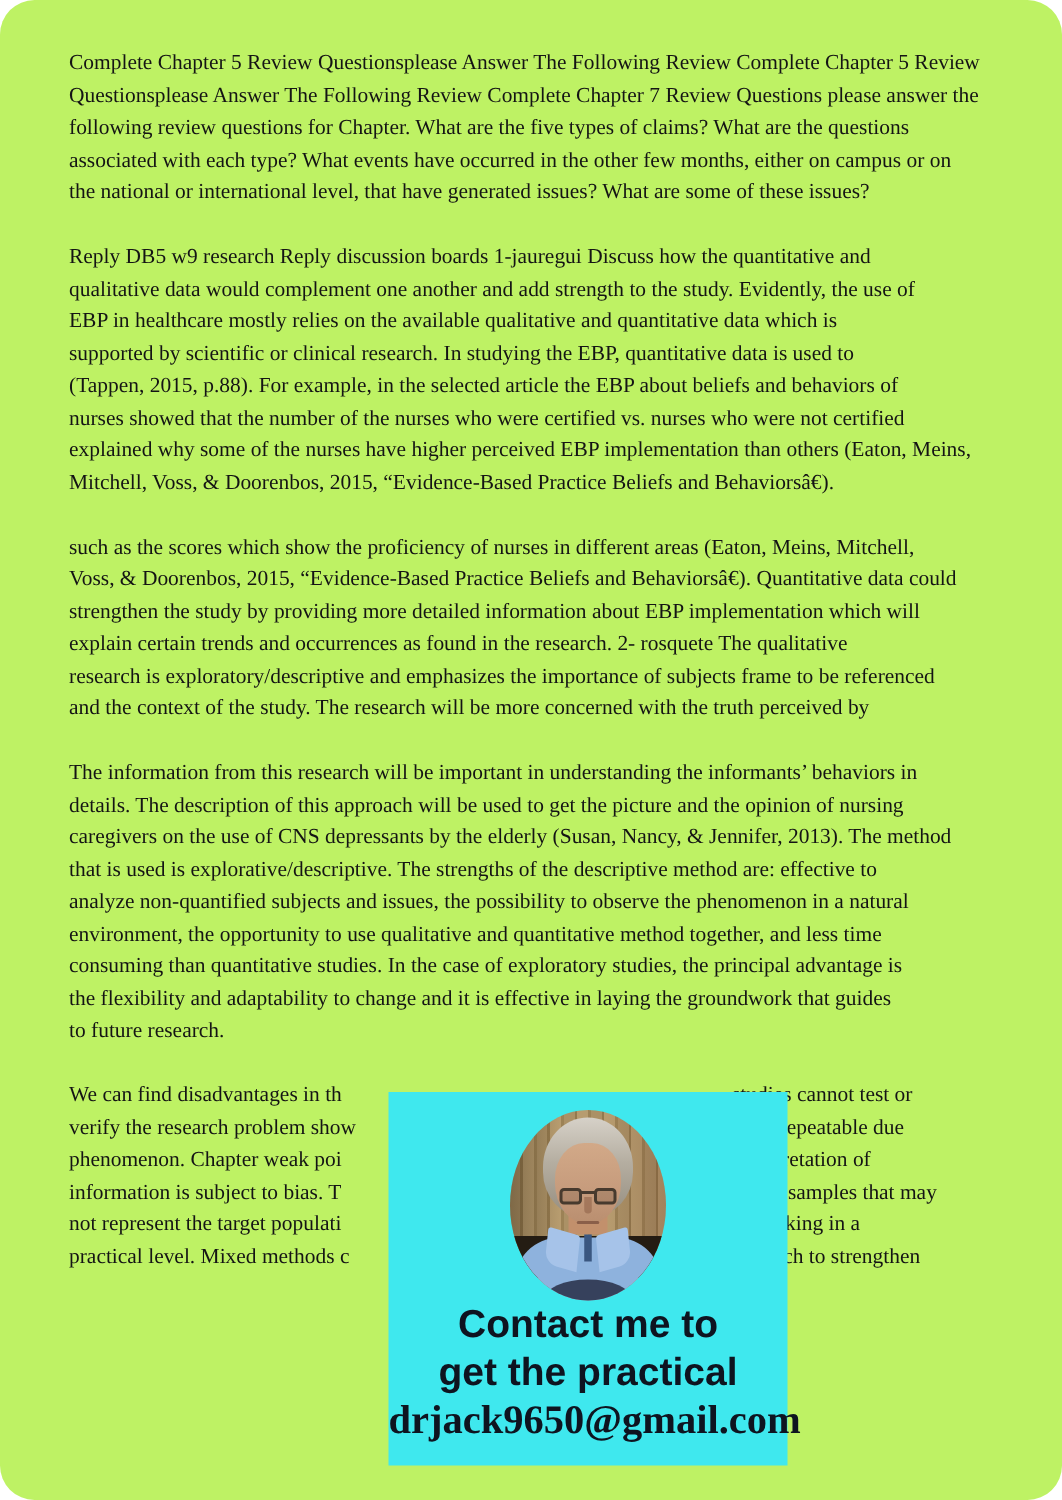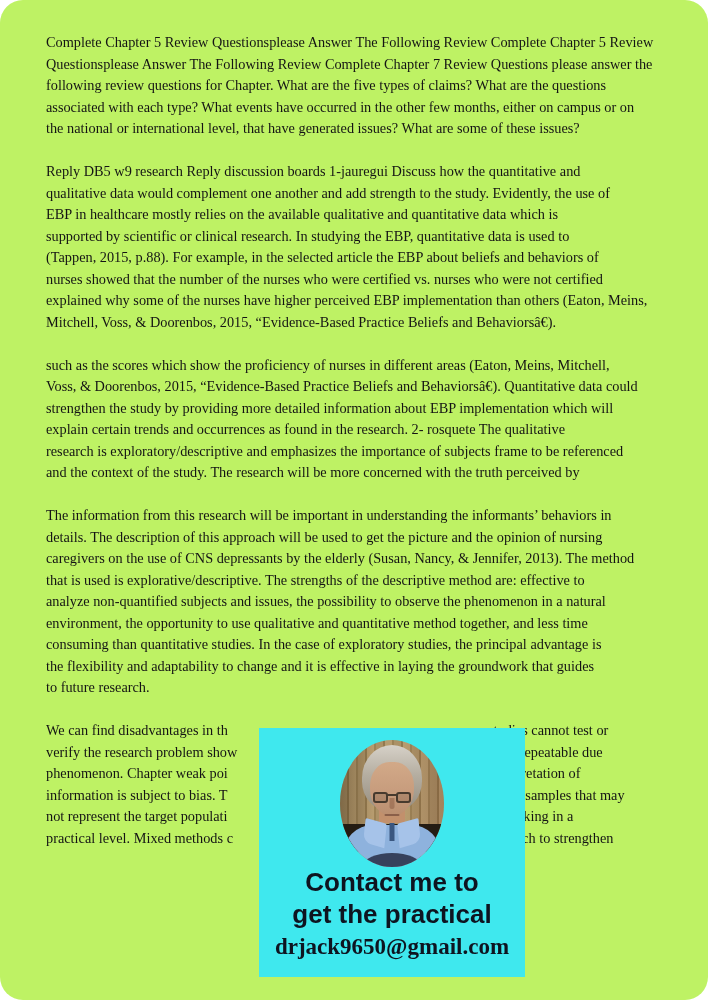--- a/index.html
+++ b/index.html
@@ -45,21 +45,21 @@
   .ph-glasses .bridge{position:absolute;left:16px;top:2px;width:10px;height:2px;background:#473a2e;}
   .ph-nose{left:50%;transform:translateX(-50%);top:58px;width:5px;height:11px;
            background:rgba(140,95,70,.55);border-radius:0 0 3px 3px;}
   .ph-mouth{left:50%;transform:translateX(-50%);top:74px;width:15px;height:2px;
             background:#8a5f49;border-radius:2px;}
 
   .promo-text{position:absolute;left:0;right:0;top:138px;text-align:center;}
   .promo-line{font-family:"Liberation Sans","DejaVu Sans",sans-serif;font-weight:700;
               font-size:26px;line-height:32px;color:#0e1420;letter-spacing:0px;}
   .promo-email{font-family:"Liberation Serif","DejaVu Serif",serif;font-weight:700;
-               font-size:23px;line-height:29px;color:#0e1420;margin-top:2px;}
+               font-size:27px;line-height:29px;color:#0e1420;margin-top:2px;}
 </style>
 </head>
 <body>
 
 <div class="page" style="background: #bef264; color: rgb(20, 20, 20); border-radius: 23px;">
 
   <div class="doc">
 
   <div class="para">
         <div class="line">Complete Chapter 5 Review Questionsplease Answer The Following Review Complete Chapter 5 Review</div>

